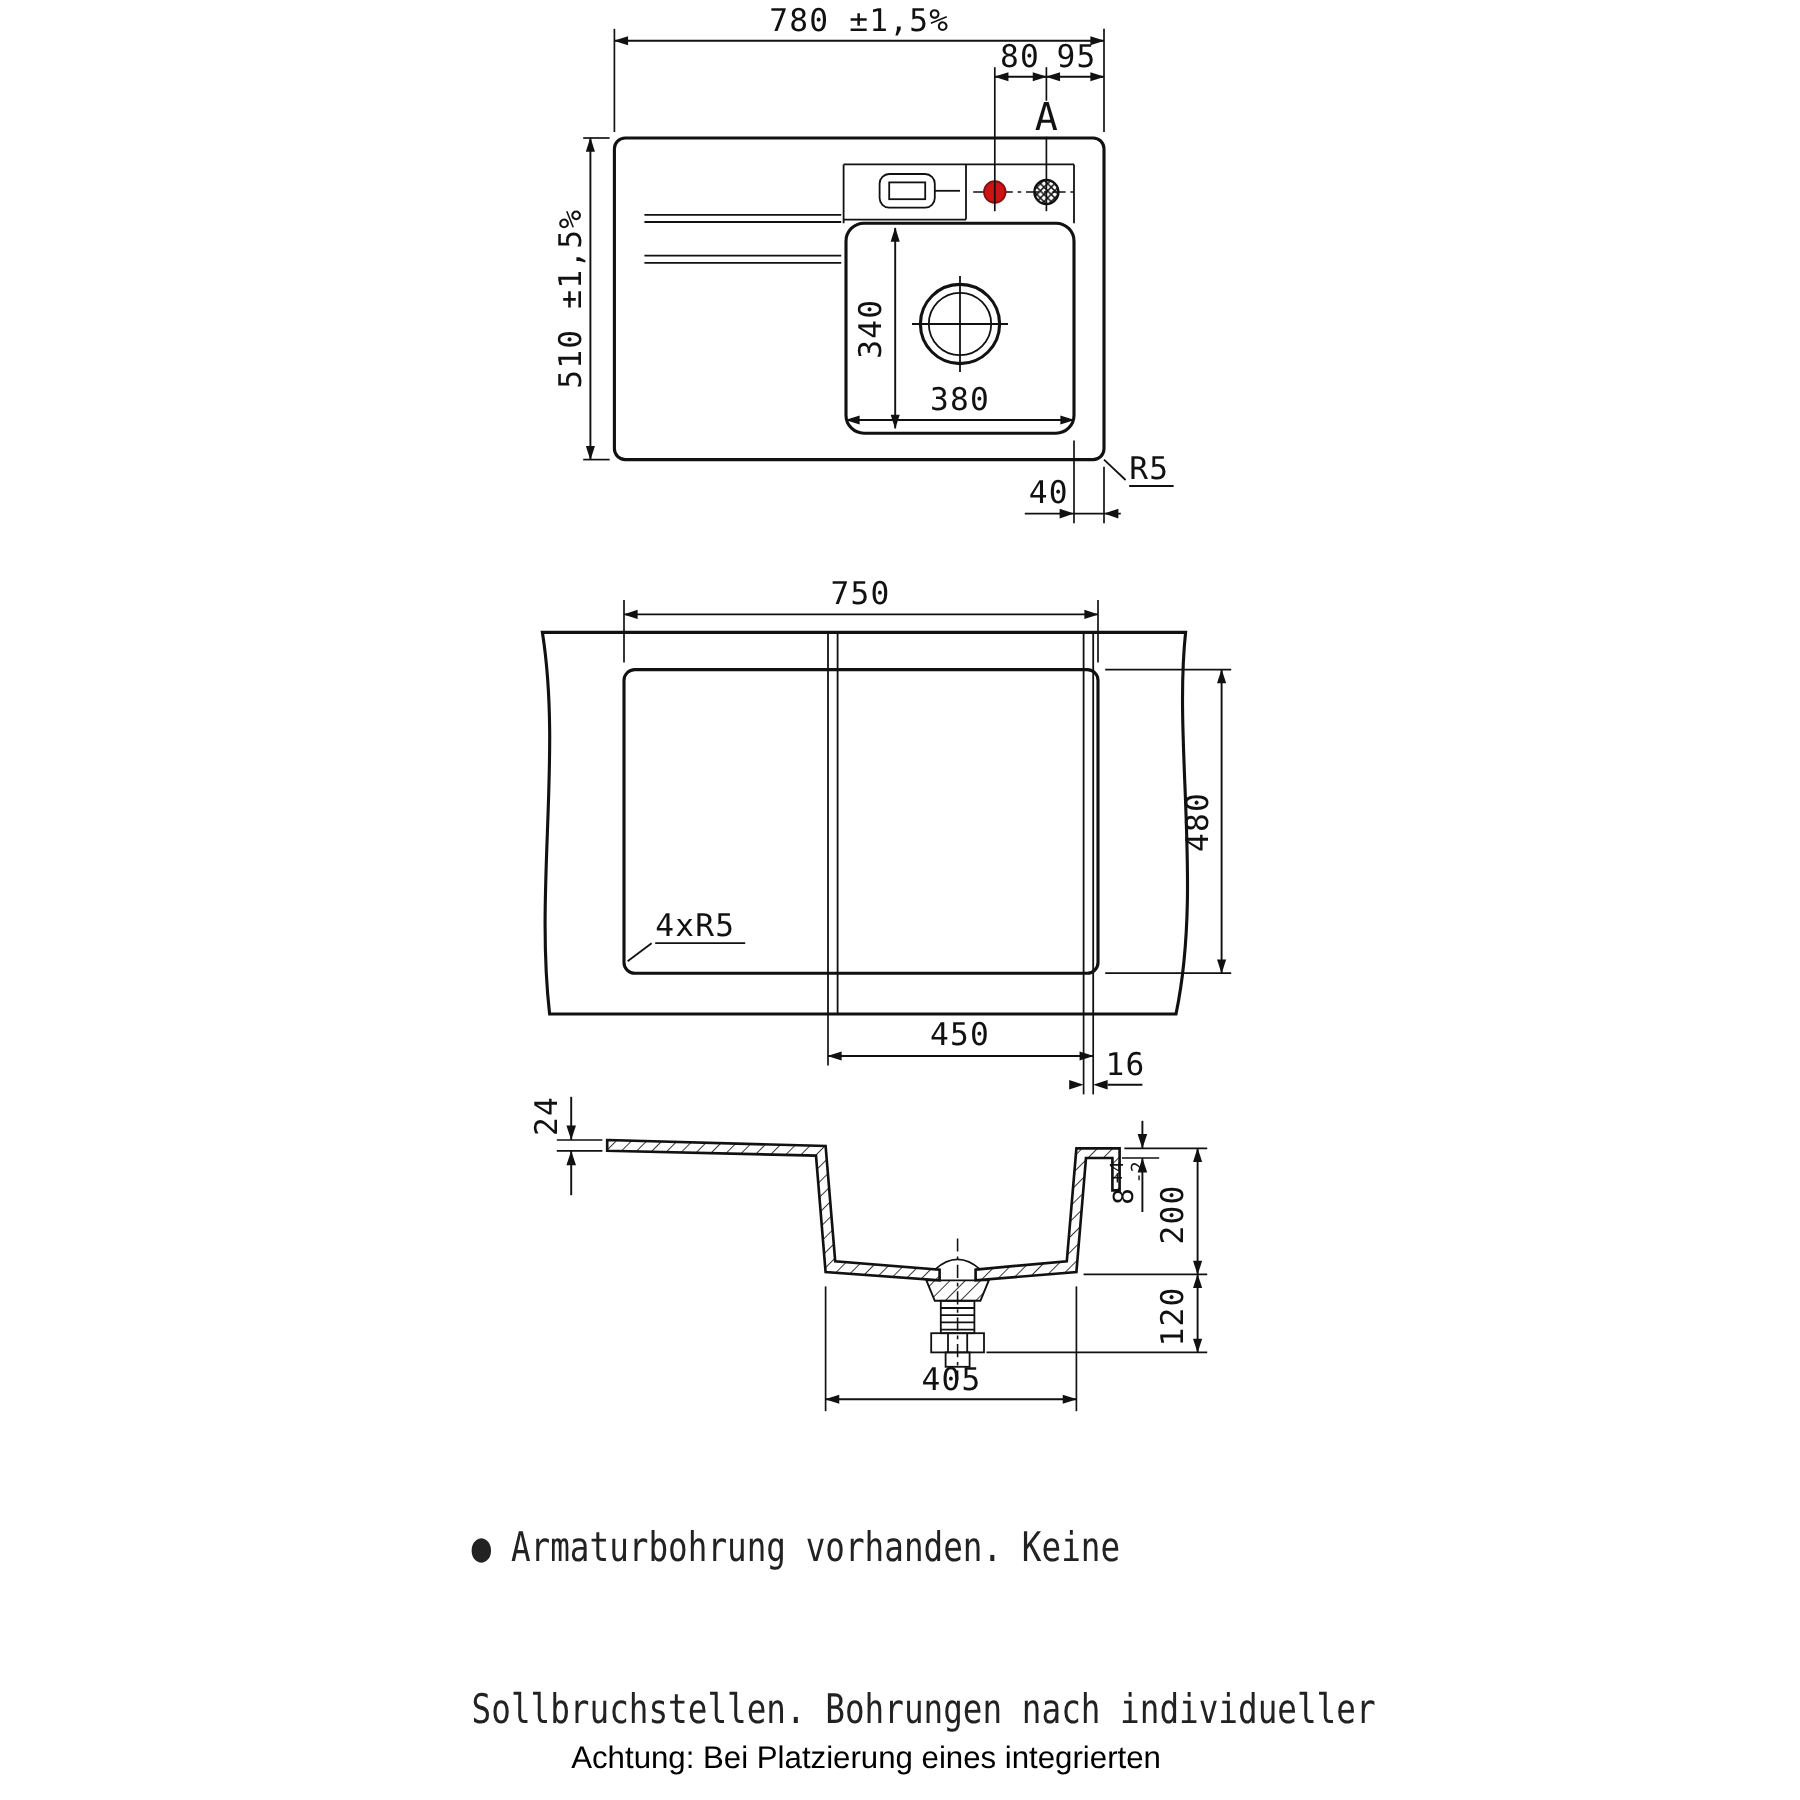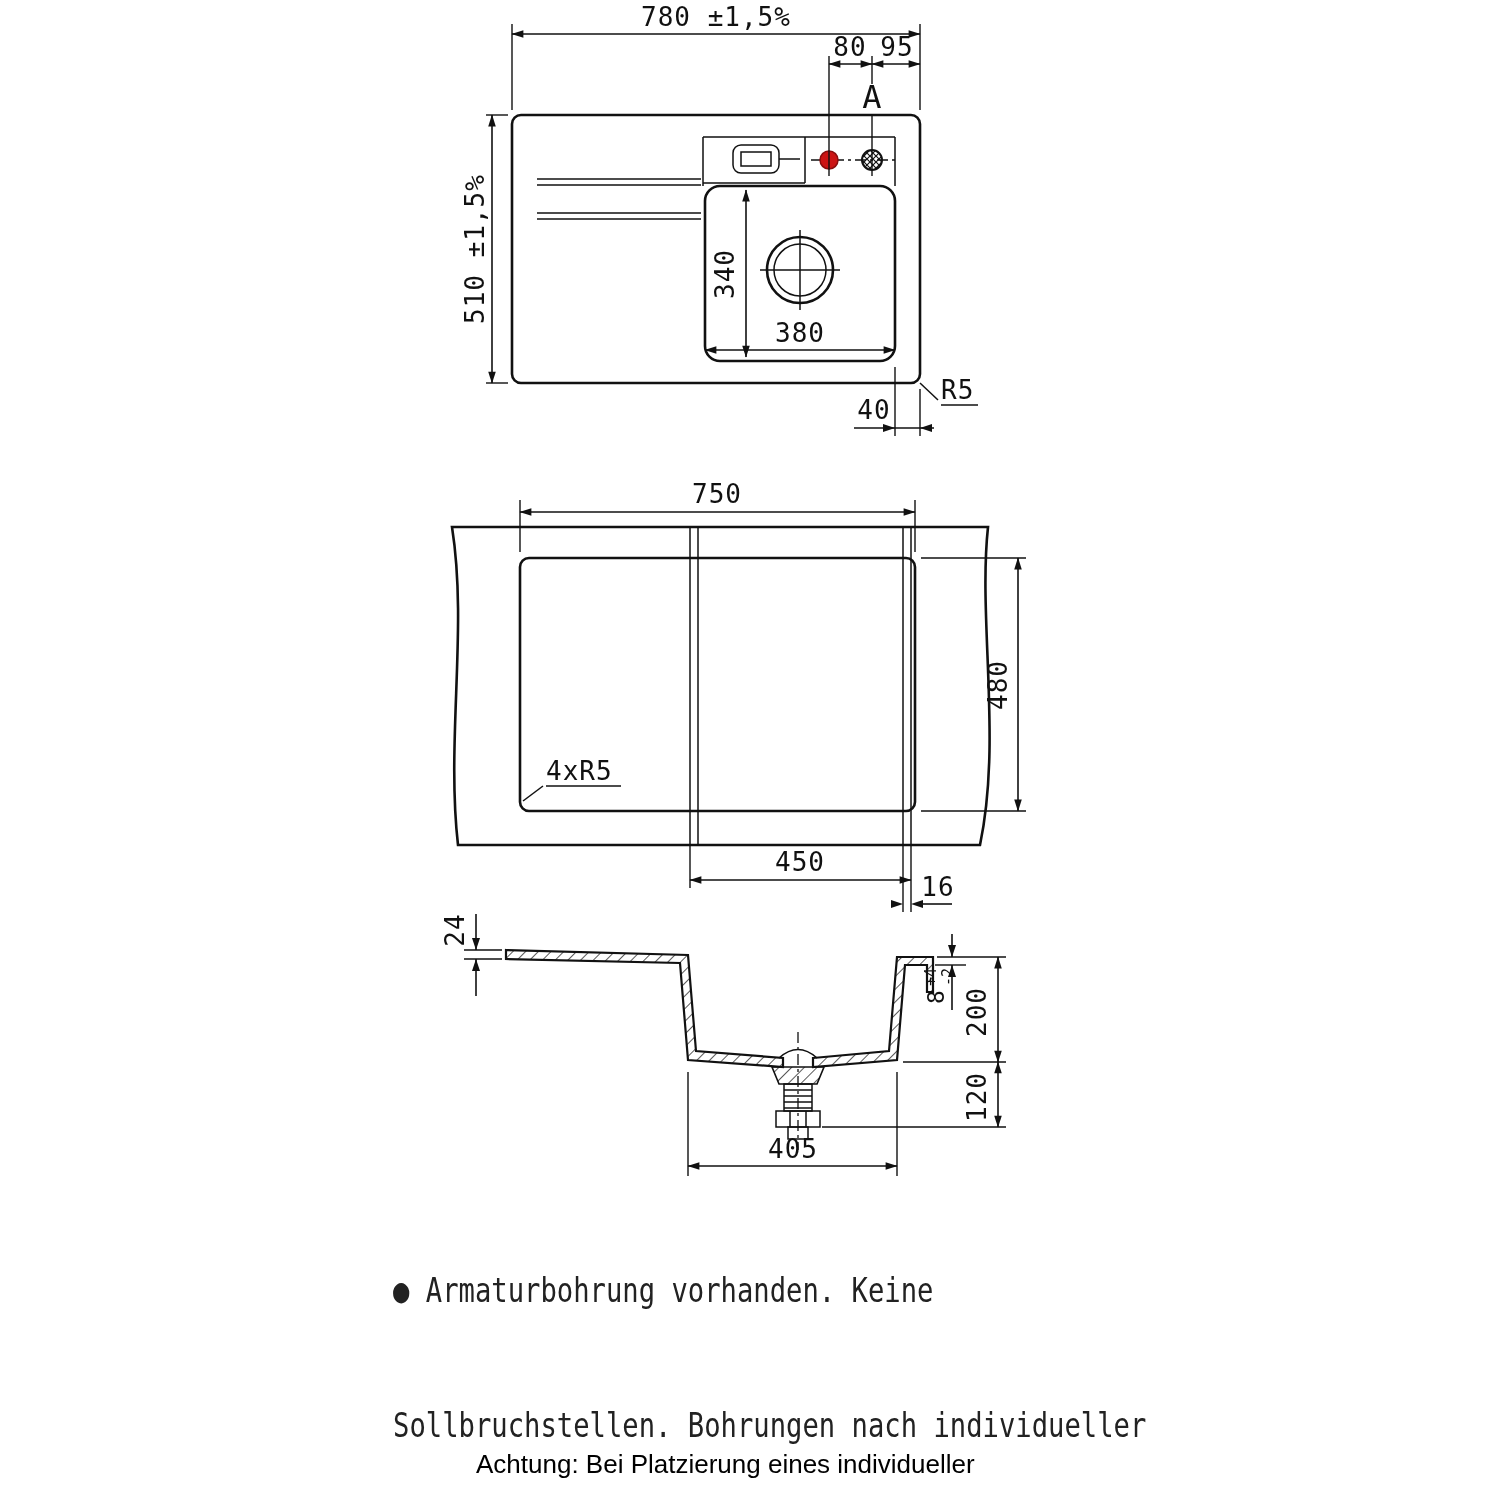--- a/index.html
+++ b/index.html
@@ -226,17 +226,17 @@
 </svg>
 
 <div class="note-tech">
   <div>● Armaturbohrung vorhanden. Keine</div>
   <div>Sollbruchstellen. Bohrungen nach individueller</div>
   
   
 </div>
 
 <div class="note-warn">
-  <div>Achtung: Bei Platzierung eines individueller</div>
+  <div>Achtung: Bei Platzierung eines integrierten</div>
   
   
   
 </div>
 
 </body></html>

